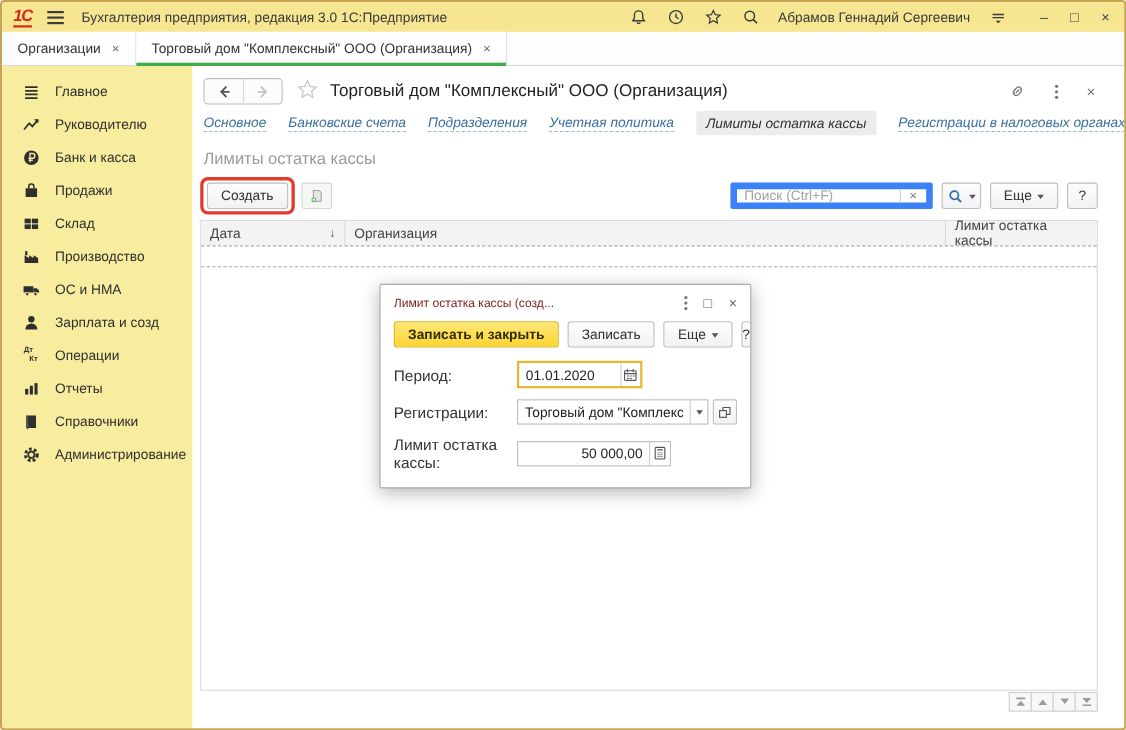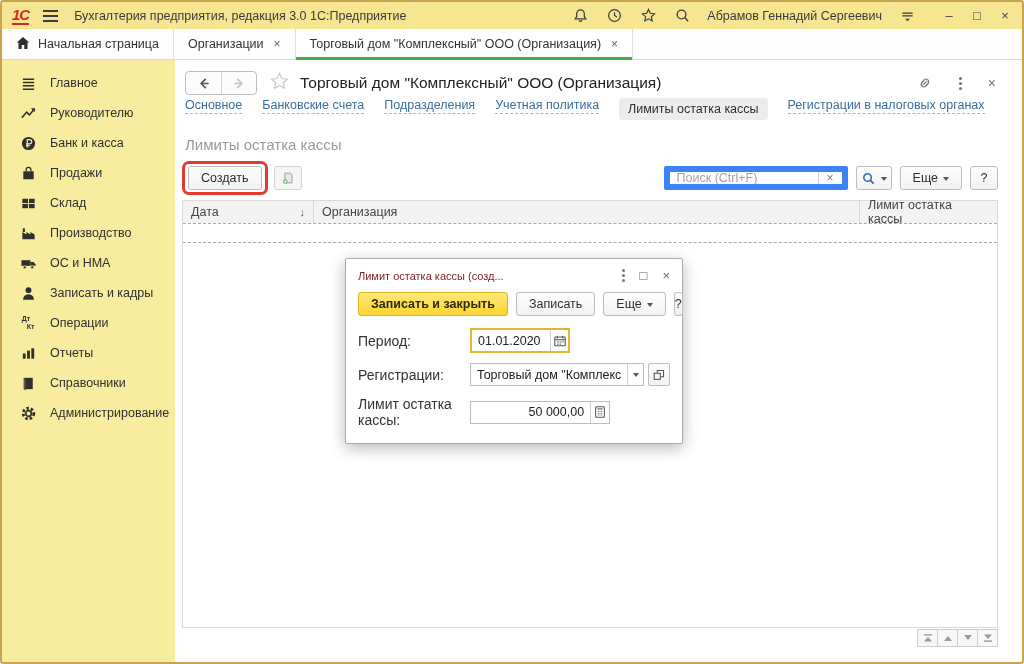--- a/index.html
+++ b/index.html
@@ -43,21 +43,21 @@
   .nav-btn + .nav-btn { border-left:1px solid #d5d5d5; }
   .star-big { margin:0 10px 0 12px; cursor:pointer; }
   .page-title { font-size:15.5px; color:#222; white-space:nowrap; }
   .ch-icons { margin-left:auto; display:flex; align-items:center; gap:26px; }
   .ch-icons .ic { cursor:pointer; color:#777; display:flex; align-items:center; }
   .ch-icons svg { width:16px; height:16px; }
   .dots3 { display:inline-flex; flex-direction:column; gap:2px; }
   .dots3 i { width:3px; height:3px; border-radius:50%; background:#777; }
   .close-x { font-size:14px; color:#777; }
 
-  .navlinks { height:28px; display:flex; align-items:flex-start; gap:20px; padding:0 10px; }
+  .navlinks { height:28px; display:flex; align-items:center; gap:20px; padding:0 10px;font-style:italic; }
   .navlink { color:#3a6e9f; border-bottom:1px dashed #9db7cd; cursor:pointer; padding-bottom:1px; white-space:nowrap; }
   .navlink.active { color:#2f2f2f; border-bottom:none; background:#ececec; border-radius:3px; padding:4px 9px; cursor:default; }
 
   .section-title { height:32px; display:flex; align-items:center; padding:4px 10px 0; font-size:15px; color:#9a9a9a; }
 
   .toolbar { height:40px; display:flex; align-items:center; padding:0 24px 0 7px; }
   .annot { border:3px solid #e23b2b; border-radius:7px; padding:2px 3px; margin-right:6px; }
   .btn { display:inline-flex; align-items:center; justify-content:center; gap:5px; height:24px; padding:0 12px; background:linear-gradient(#fdfdfd,#f2f2f2); border:1px solid #bdbdbd; border-radius:3px; font-size:12.5px; color:#2f2f2f; cursor:pointer; white-space:nowrap; }
   .icon-btn { width:28px; padding:0; }
   .icon-btn.disabled { background:#f6f6f6; border-color:#d4d4d4; cursor:default; }
@@ -89,21 +89,21 @@
   .dlg-ctl { display:flex; align-items:center; gap:15px; margin-left:8px; }
   .dlg-ctl .ic { cursor:pointer; color:#666; font-size:13px; display:flex; align-items:center; }
   .dlg-buttons { display:flex; align-items:center; gap:8px; padding:5px 12px 7px; }
   .btn-primary { background:linear-gradient(#ffe878,#fdd431); border:1px solid #d9b61c; font-weight:bold; color:#2f2a00; }
   .dlg-row { display:flex; align-items:center; padding:5px 12px; }
   .dlg-label { width:112px; flex:0 0 112px; font-size:14px; color:#333; }
   .field { display:flex; align-items:stretch; height:23px; border:1px solid #bdbdbd; background:#fff; }
   .field input { border:none; outline:none; padding:0 6px; font-size:12.5px; color:#222; font-family:inherit; width:100%; background:transparent; }
   .field .seg { display:flex; align-items:center; justify-content:center; border-left:1px solid #cfcfcf; cursor:pointer; }
   .field.focused { border:2px solid #e7b62f; height:25px; }
-  .f-period { width:100px; }
+  .f-period { width:114px; }
   .f-org { width:196px; }
   .f-limit { width:140px; }
   .f-limit input { text-align:right; }
   .mini-btn { width:24px; height:23px; margin-left:4px; background:linear-gradient(#fdfdfd,#f2f2f2); border:1px solid #bdbdbd; border-radius:2px; display:flex; align-items:center; justify-content:center; cursor:pointer; }
   .seg svg, .mini-btn svg { width:14px; height:14px; }
 </style>
 </head>
 <body>
 
 <div class="window">
@@ -150,28 +150,20 @@
       <span class="winctl">
         <span>–</span>
         <span>□</span>
         <span>×</span>
       </span>
     </span>
   </div>
 
   <div class="tabbar">
     <div class="tab">
-      <span class="home-ic">
-        <svg viewBox="0 0 14 14">
-            <path d="M7 1L.8 6.6h1.7V13h3.2V9h2.6v4h3.2V6.6h1.7z" fill="#2f2f2f"></path>
-          </svg>
-      </span>
-      <span>Начальная страница</span>
-    </div>
-    <div class="tab">
       <span>Организации</span>
       <span class="x">×</span>
     </div>
     <div class="tab active">
       <span>Торговый дом "Комплексный" ООО (Организация)</span>
       <span class="x">×</span>
     </div>
   </div>
 
   <div class="sidebar">
@@ -241,21 +233,21 @@
         </span>
       <span>ОС и НМА</span>
     </div>
     <div class="side-item">
       <span class="s-ic">
           <svg viewBox="0 0 18 18">
             <circle cx="9" cy="5.5" r="3.1" fill="#2f2f2f"></circle>
             <path d="M3.2 15.5a5.8 5.8 0 0 1 11.6 0z" fill="#2f2f2f"></path>
           </svg>
         </span>
-      <span>Записать и кадры</span>
+      <span>Зарплата и созд</span>
     </div>
     <div class="side-item">
       <span class="s-ic">
           <span class="dtkt"><span>Дт</span><br><span style="padding-left:5px">Кт</span></span>
         </span>
       <span>Операции</span>
     </div>
     <div class="side-item">
       <span class="s-ic">
           <svg viewBox="0 0 18 18">

